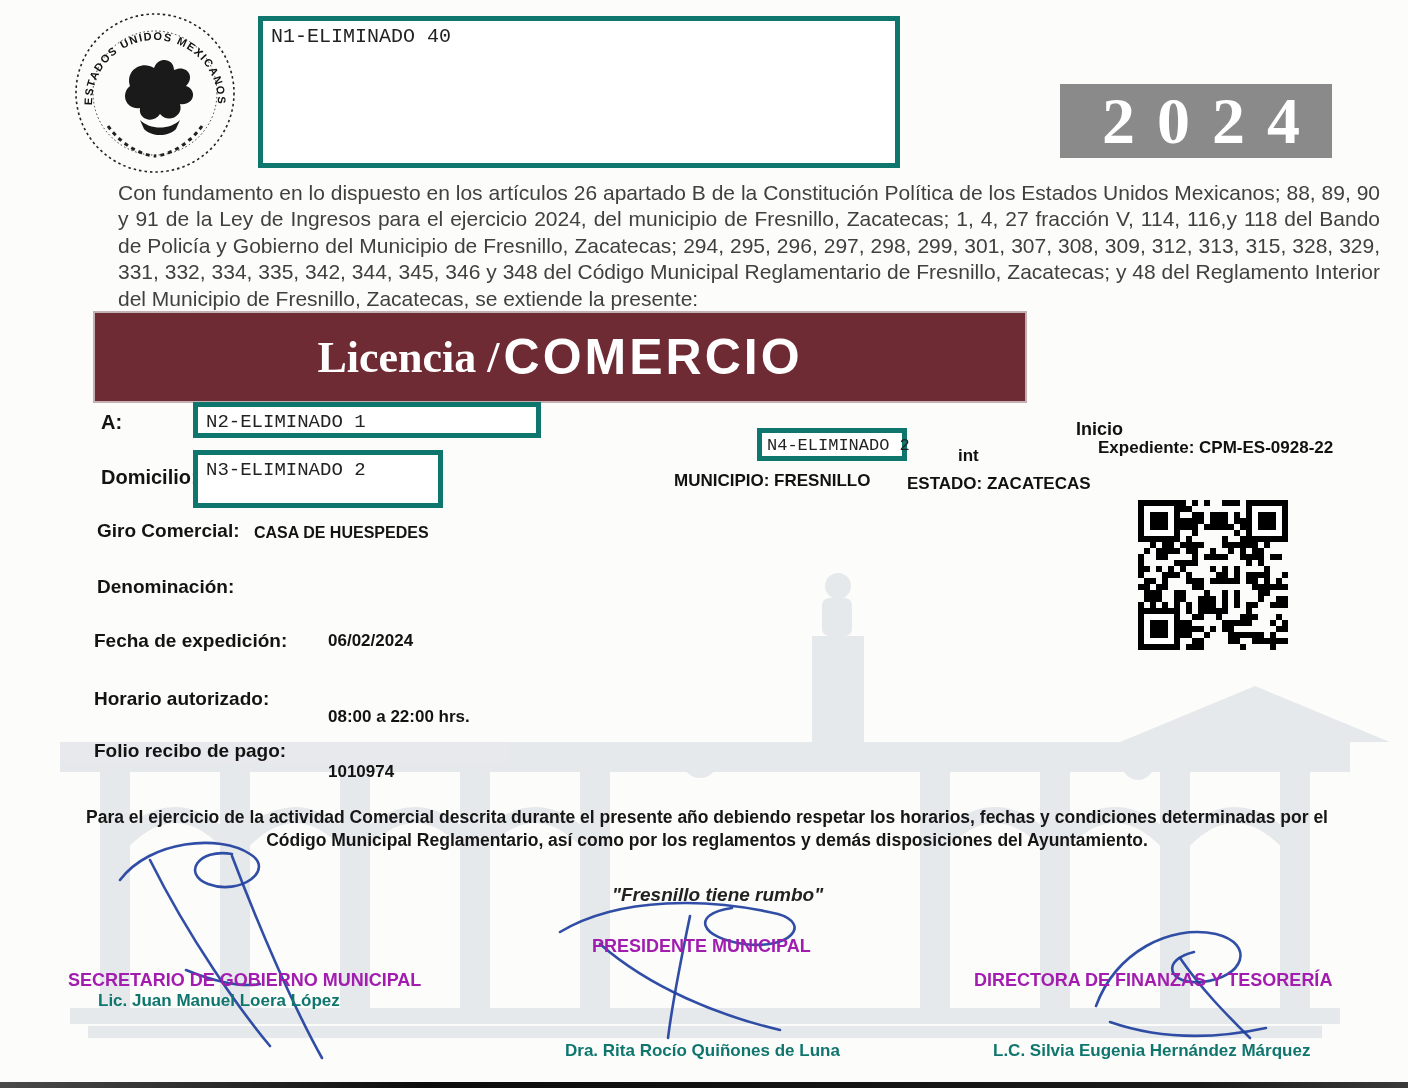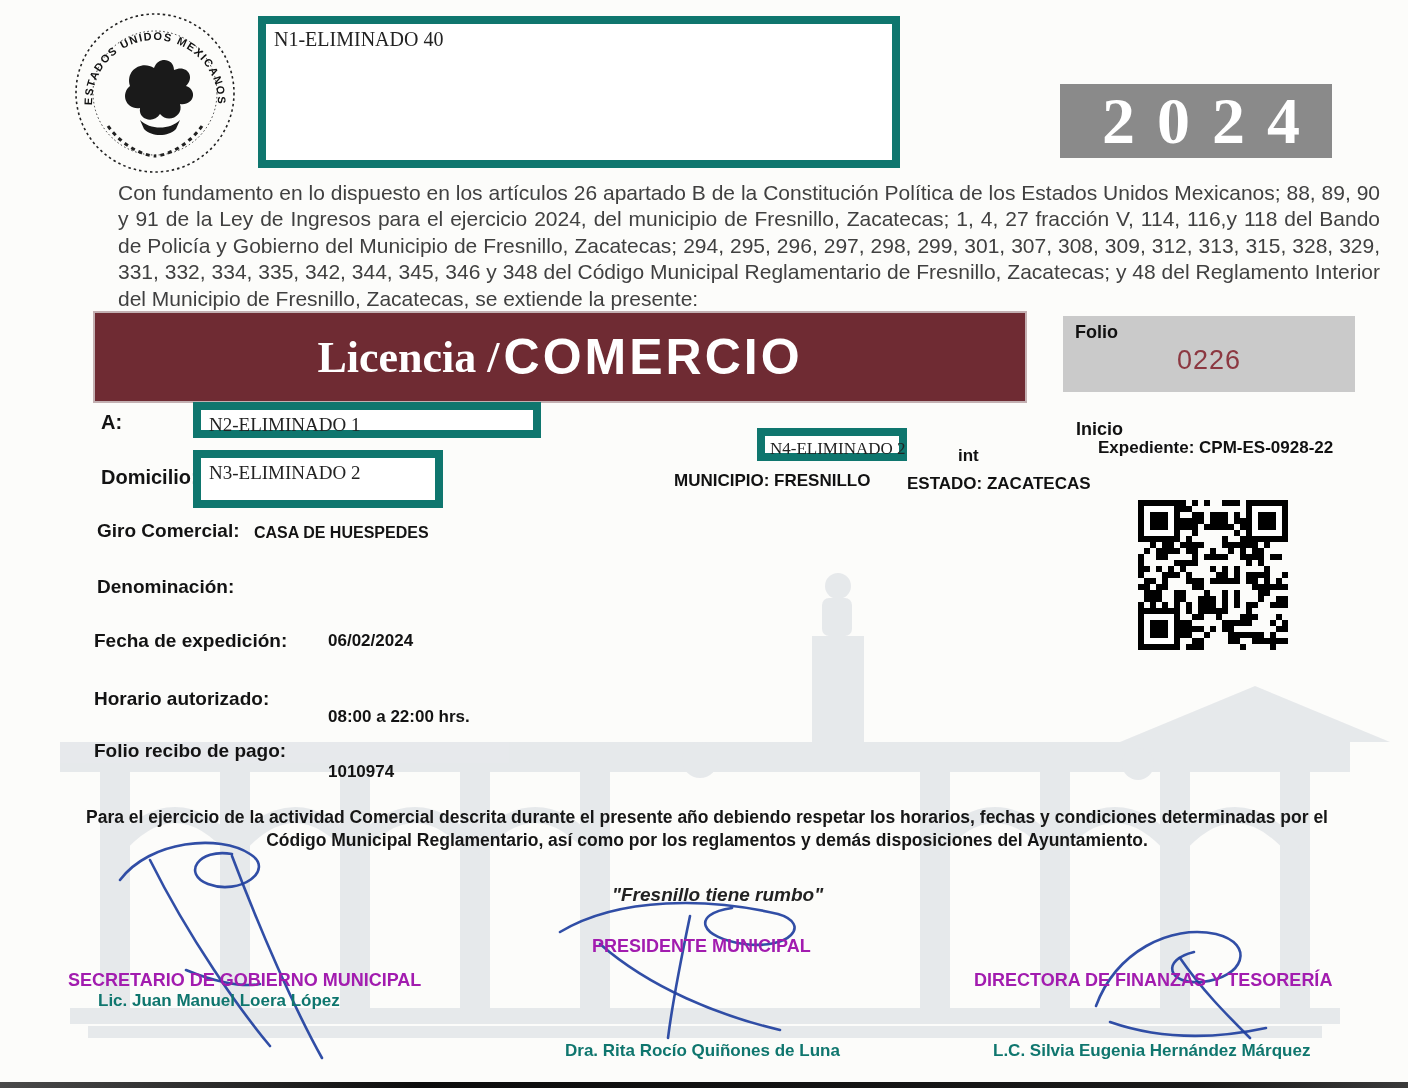--- a/index.html
+++ b/index.html
@@ -16,22 +16,22 @@
     overflow: hidden;
   }
 
   .watermark { position: absolute; inset: 0; pointer-events: none; }
 
   .emblem-wrap { position: absolute; left: 70px; top: 8px; width: 170px; height: 170px; }
 
   .redaction {
     position: absolute;
     background: #ffffff;
-    border: 8px solid #0f766e;
-    font-family: Liberation Serif, serif;
+    border: 5px solid #0f766e;
+    font-family: Liberation Mono, monospace;
     color: #222;
     padding: 4px 8px;
     white-space: nowrap;
     overflow: visible;
   }
   .redaction.n1 { left: 258px; top: 16px; width: 642px; height: 152px; font-size: 20px; }
   .redaction.n2 { left: 193px; top: 402px; width: 348px; height: 36px; font-size: 19px; }
   .redaction.n3 { left: 193px; top: 450px; width: 250px; height: 58px; font-size: 19px; }
   .redaction.n4 { left: 757px; top: 428px; width: 150px; height: 33px; font-size: 17px; padding: 3px 5px; }
 
@@ -169,24 +169,20 @@
 
   <div class="year-badge">2024</div>
 
   <p class="preamble">Con fundamento en lo dispuesto en los artículos 26 apartado B de la Constitución Política de los Estados Unidos Mexicanos; 88, 89, 90 y 91 de la Ley de Ingresos para el ejercicio 2024, del municipio de Fresnillo, Zacatecas; 1, 4, 27 fracción V, 114, 116,y 118 del Bando de Policía y Gobierno del Municipio de Fresnillo, Zacatecas; 294, 295, 296, 297, 298, 299, 301, 307, 308, 309, 312, 313, 315, 328, 329, 331, 332, 334, 335, 342, 344, 345, 346 y 348 del Código Municipal Reglamentario de Fresnillo, Zacatecas; y 48 del Reglamento Interior del Municipio de Fresnillo, Zacatecas, se extiende la presente:</p>
 
   <div class="banner">
     <span class="banner-prefix">Licencia /</span>
     <span class="banner-main">COMERCIO</span>
   </div>
 
-  <div class="folio-box">
-    <div class="folio-label">Folio</div>
-    <div class="folio-value">0226</div>
-  </div>
 
   <div class="lbl a-label">A:</div>
   <div class="redaction n2">
     <span>N2-ELIMINADO 1</span>
   </div>
 
   <div class="inicio">Inicio</div>
   <div class="expediente">Expediente: CPM-ES-0928-22</div>
 
   <div class="lbl domicilio-label">Domicilio:</div>

